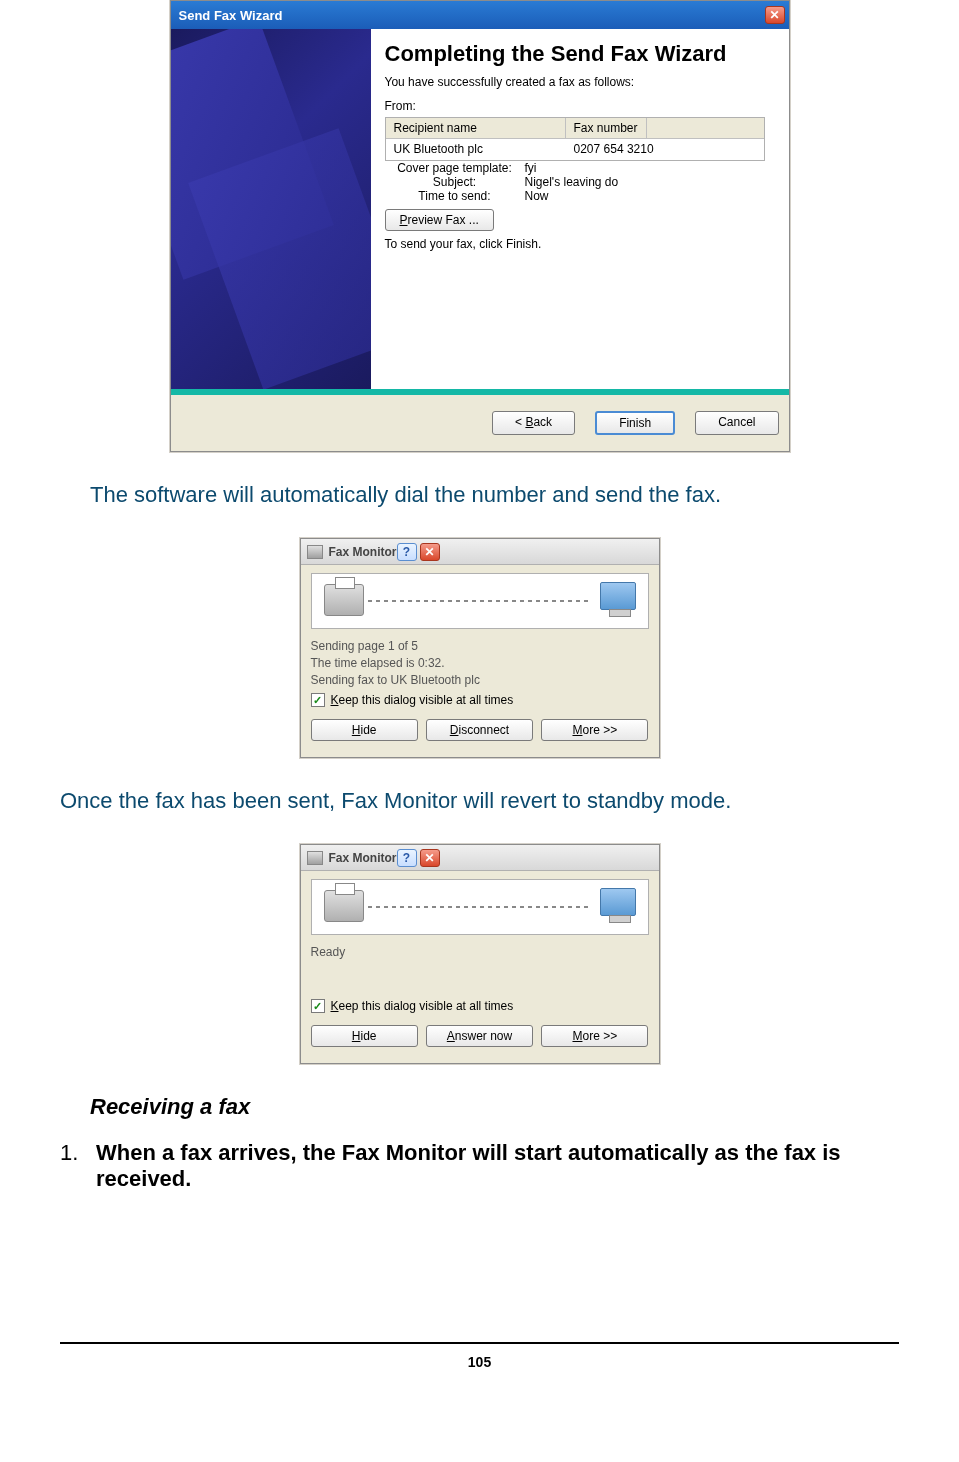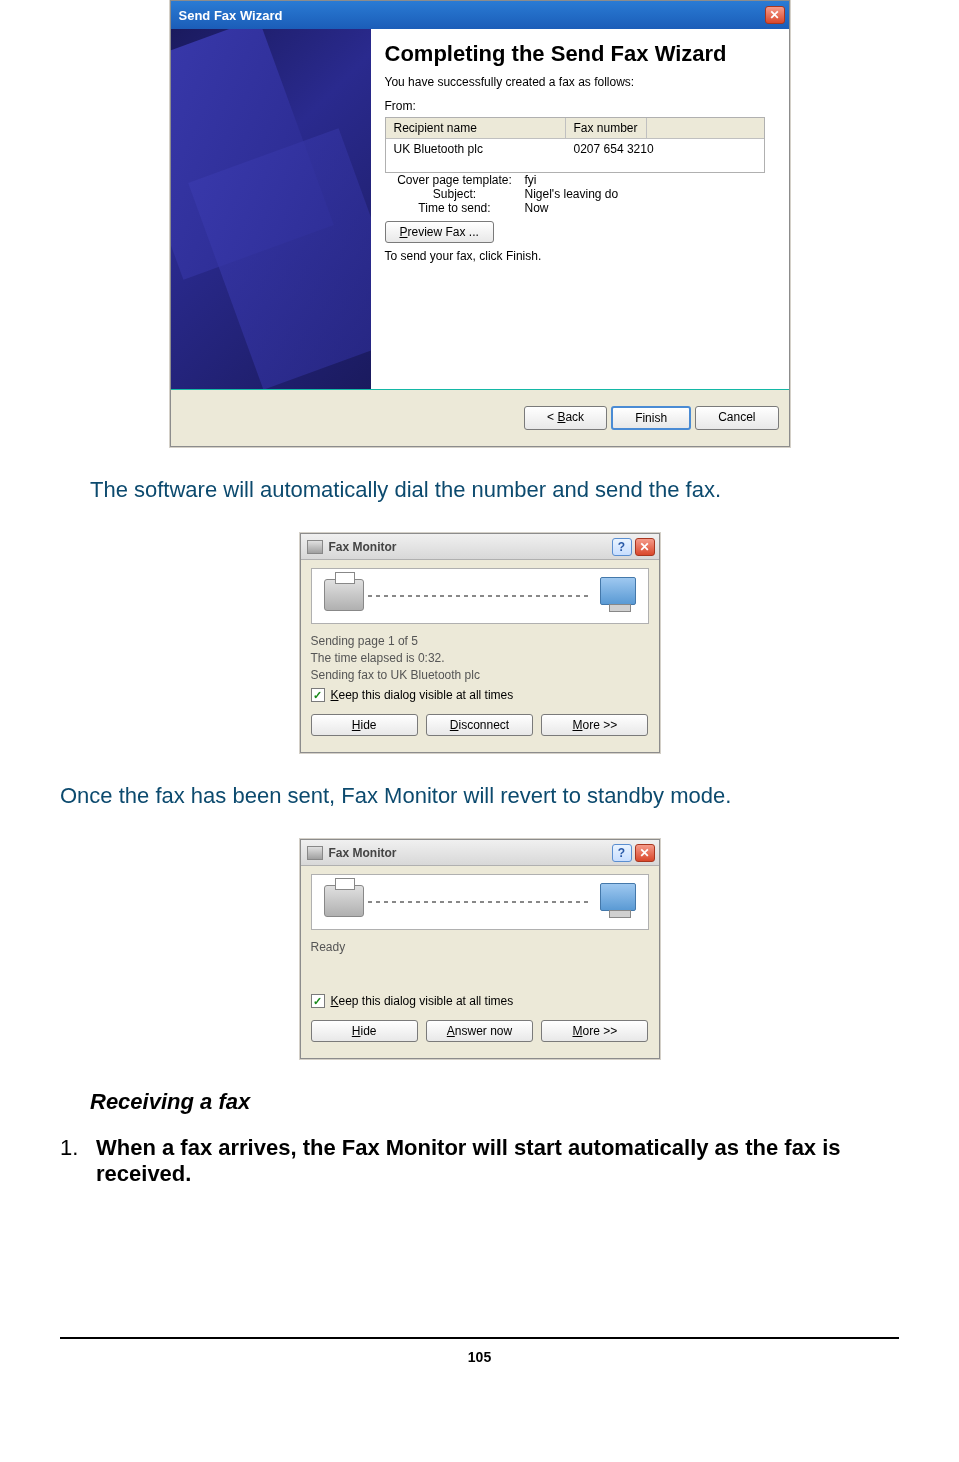--- a/index.html
+++ b/index.html
@@ -98,21 +98,21 @@
     .wizard-main h2 {
       font-size: 22px;
       font-weight: bold;
       margin-bottom: 8px;
     }
     .wizard-main .sub { margin-bottom: 10px; }
     .wizard-main .lbl { margin: 6px 0 4px 0; }
     .recip-table {
       border: 1px solid #b0b0b0;
       width: 380px;
-      height: 56px;
+      height: 44px;
       background: #fff;
       font-size: 12px;
     }
     .recip-header {
       display: flex;
       background: #ece9d8;
       border-bottom: 1px solid #c0c0c0;
     }
     .recip-header div {
       padding: 3px 8px;
@@ -129,42 +129,42 @@
       border: 1px solid #7a7a7a;
       border-radius: 3px;
       background: linear-gradient(to bottom, #fff, #e8e8e8);
       padding: 3px 14px;
       font-size: 12px;
       margin: 6px 0;
       cursor: pointer;
     }
     .wizard-footer {
       background: #ece9d8;
-      border-top: 1px solid #14b8a6;
+      border-top: 6px solid #14b8a6;
       padding: 10px;
       display: flex;
       justify-content: flex-end;
-      gap: 4px;
+      gap: 20px;
     }
     .wizard-footer .xp-btn { padding: 3px 22px; }
     .xp-btn.default { border: 2px solid #4a8bd4; }
     
     .monitor {
       width: 360px;
       border: 1px solid #8c8c8c;
       background: #ece9d8;
       box-shadow: 0 0 0 1px #d4d0c8;
       font-size: 12px;
     }
     .monitor-titlebar {
       height: 26px;
       background: linear-gradient(to bottom, #f0f0f0, #d8d8d8);
       display: flex;
       align-items: center;
-      justify-content: space-between;
+      justify-content: flex-start;
       padding: 0 4px 0 6px;
       border-bottom: 1px solid #b0b0b0;
       font-weight: bold;
       color: #444;
     }
     .title-left { display: flex; align-items: center; gap: 6px; }
     .title-icon {
       width: 16px; height: 14px;
       background: linear-gradient(to bottom, #e0e0e0, #a0a0a0);
       border: 1px solid #888;

